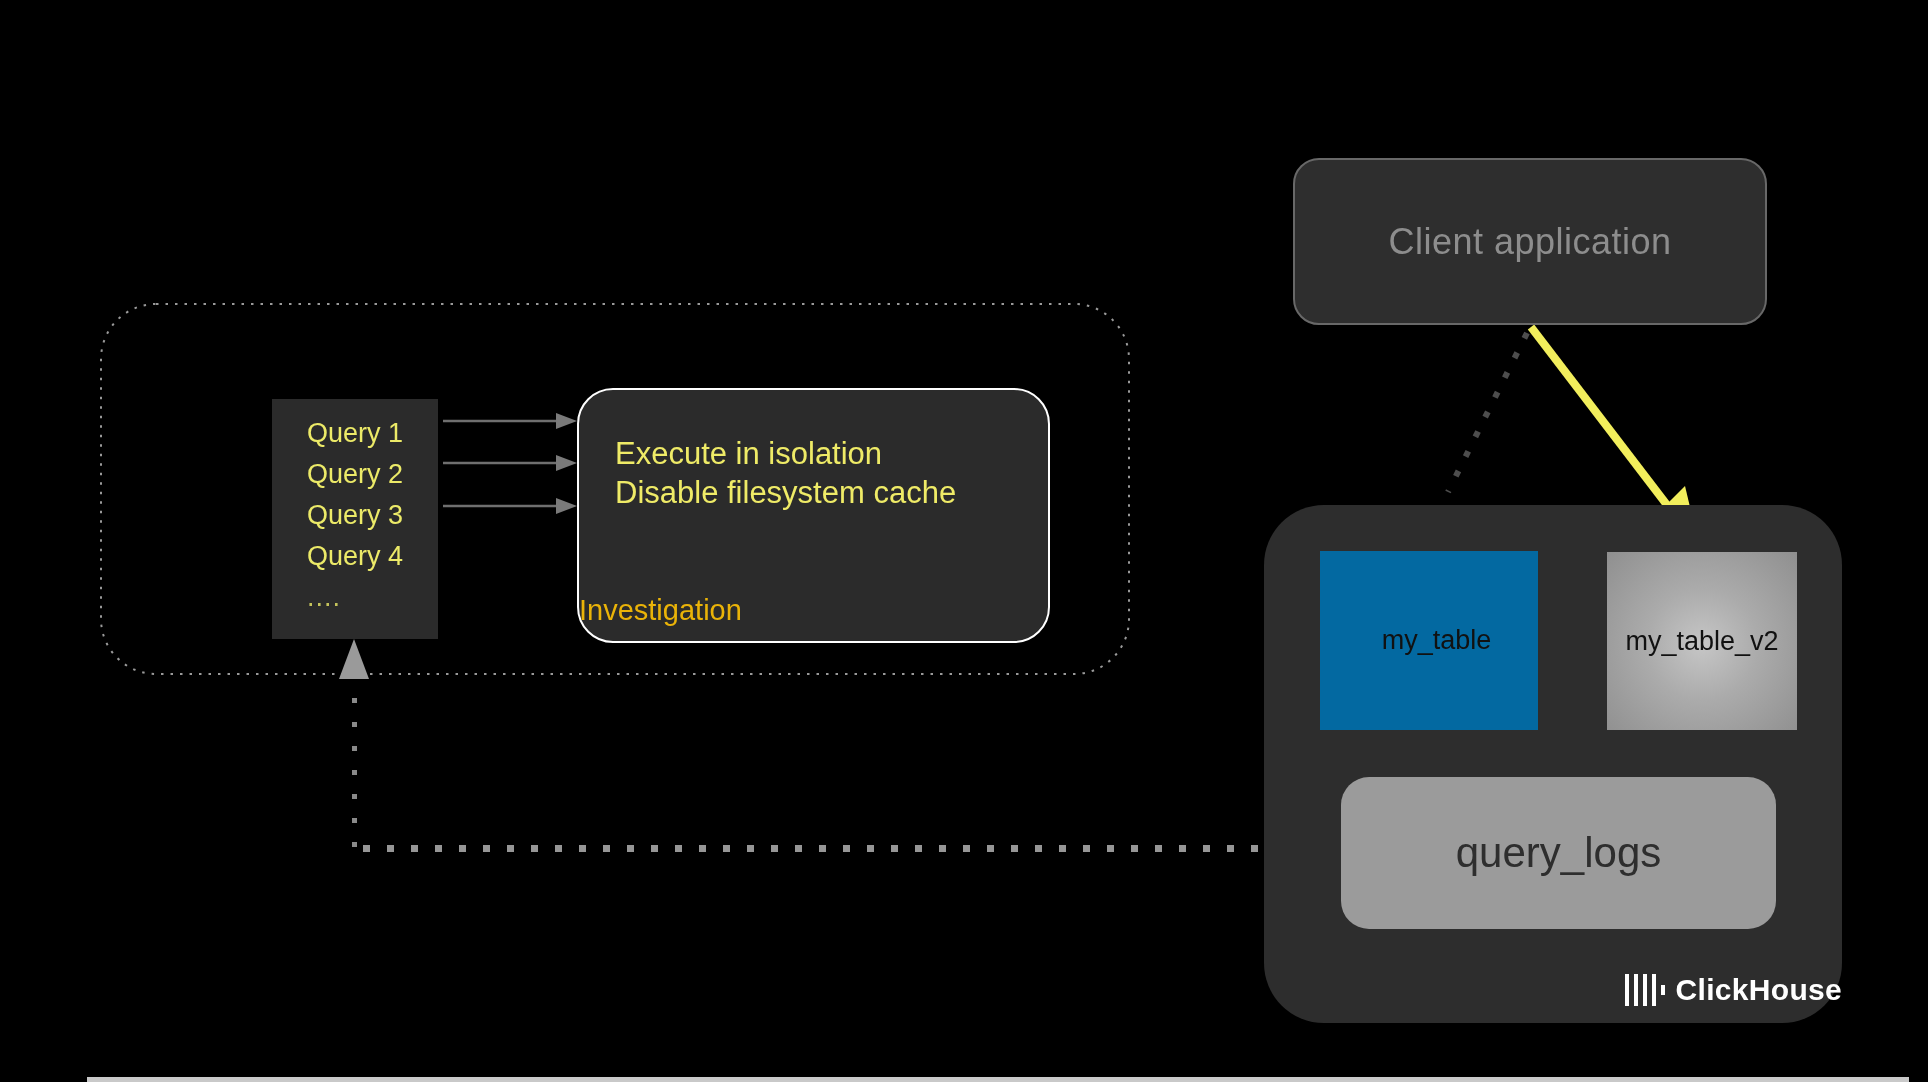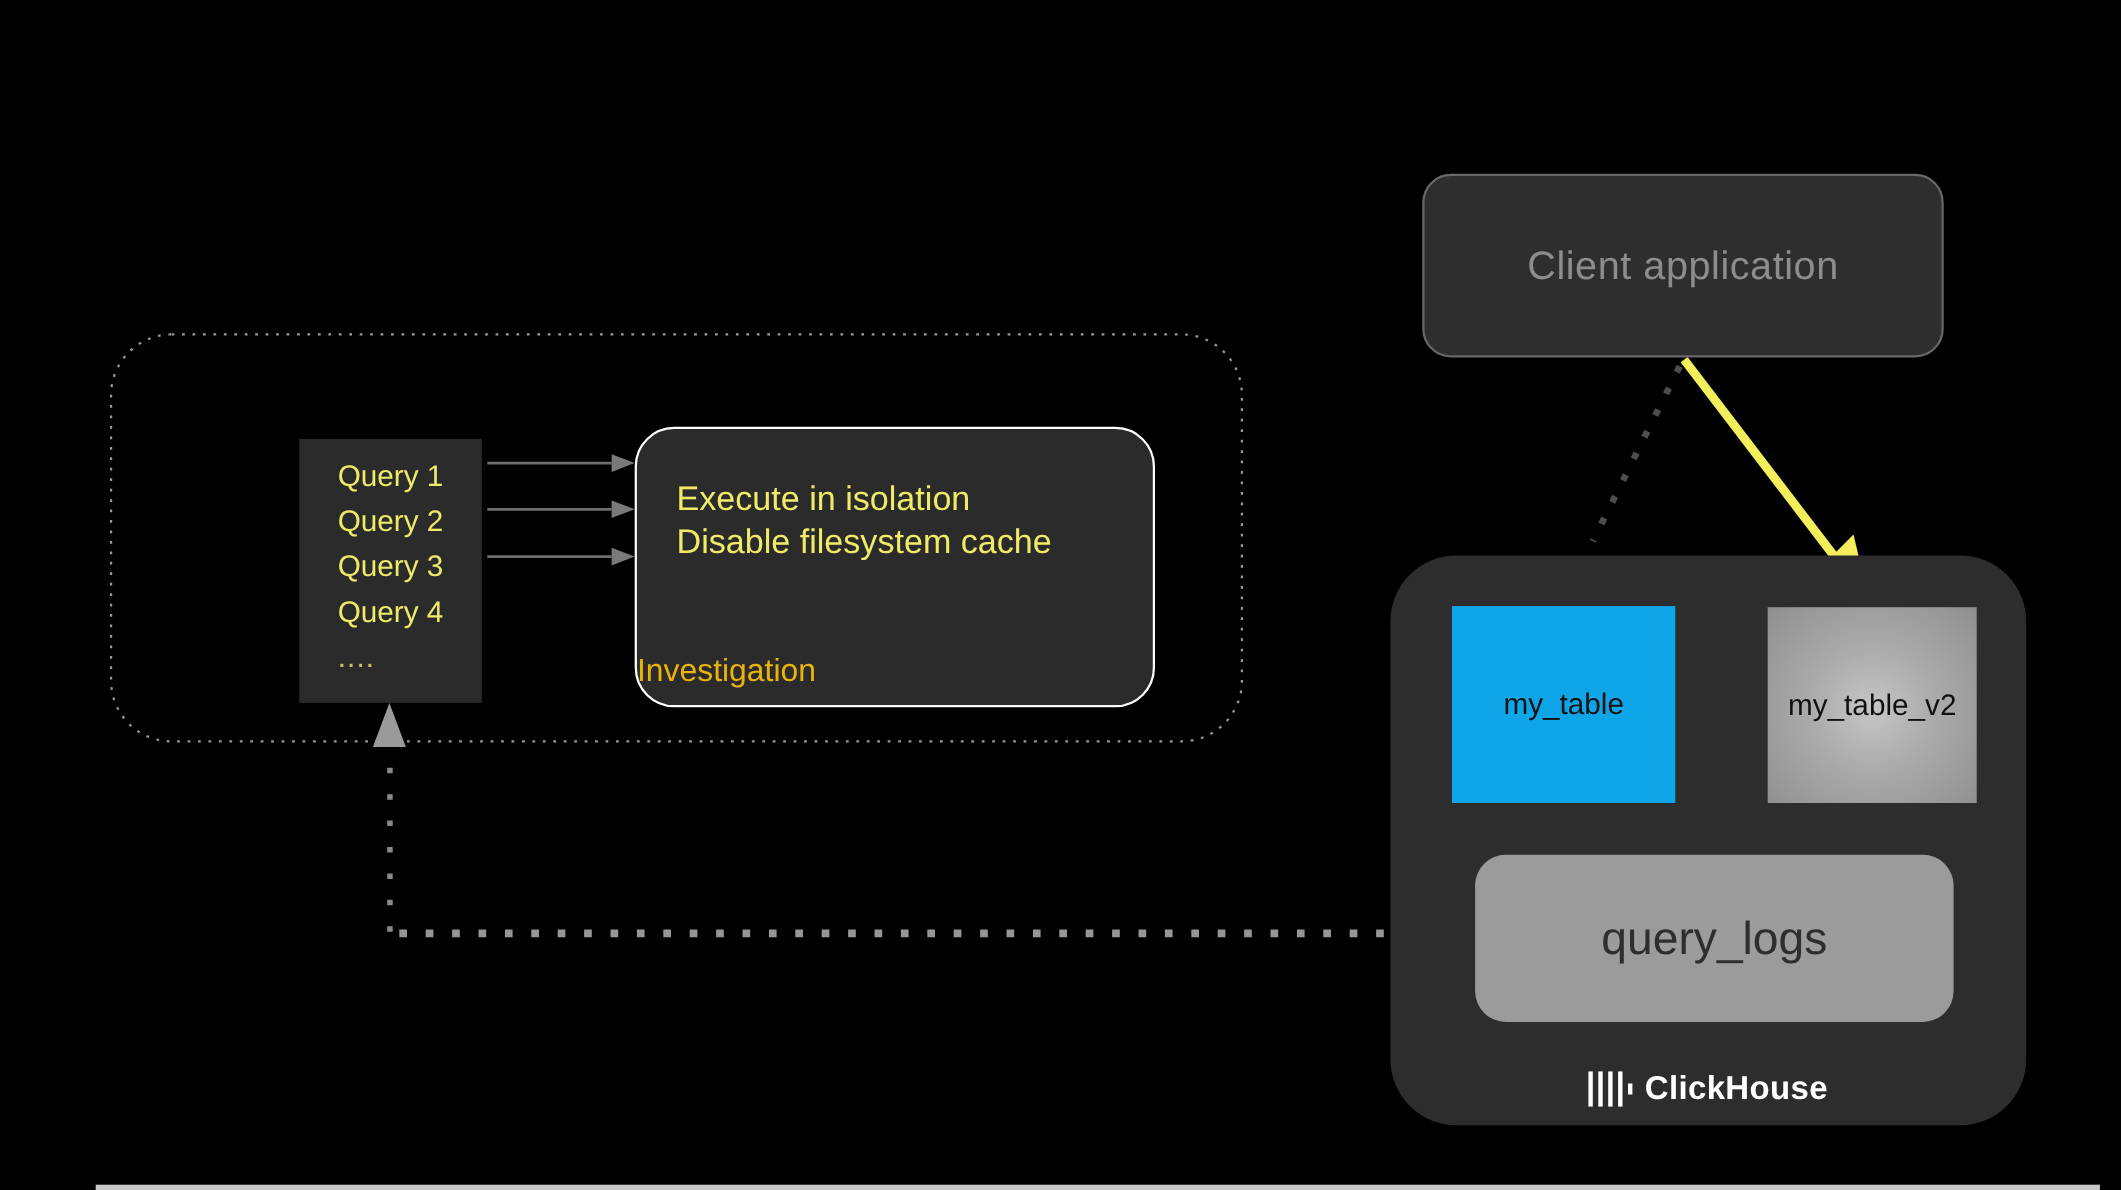--- a/index.html
+++ b/index.html
@@ -42,35 +42,35 @@
   }
 
   .ch-box{
     position:absolute;left:1264px;top:505px;width:578px;height:518px;
     background:#2d2d2d;border-radius:60px;
   }
   .table-box{
     position:absolute;display:flex;align-items:center;justify-content:center;
     color:#111;font-size:27px;
   }
-  .table-box.t1{left:56px;top:46px;width:203px;height:179px;background:#0ea5e9;}
+  .table-box.t1{left:56px;top:46px;width:203px;height:179px;background:#0369a1;padding-left:15px;}
   .table-box.t2{
     left:343px;top:47px;width:190px;height:178px;
     background:radial-gradient(circle at 50% 52%, #c6c6c6 0%, #ababab 42%, #8f8f8f 100%);
     text-align:center;
   }
   .logs-box{
     position:absolute;left:77px;top:272px;width:435px;height:152px;
     background:#9b9b9b;border-radius:28px;
     display:flex;align-items:center;justify-content:center;
     color:#2e2e2e;font-size:42px;
   }
   .brand{
     position:absolute;left:0;right:0;top:466px;height:38px;
-    display:flex;align-items:center;justify-content:center;
+    display:flex;align-items:center;justify-content:flex-end;
   }
   .ch-logo{display:inline-flex;align-items:center;height:32px;margin-right:11px;}
   .ch-logo i{display:block;width:4px;height:32px;background:#fff;margin-right:5px;}
   .ch-logo i.dot{width:4px;height:10px;margin-right:0;}
   .brand span{color:#fff;font-size:30px;font-weight:600;letter-spacing:0.3px;}
 
   .bottom-strip{
     position:absolute;left:87px;top:1077px;width:1822px;height:5px;background:#c9c9c9;
   }
 </style>

